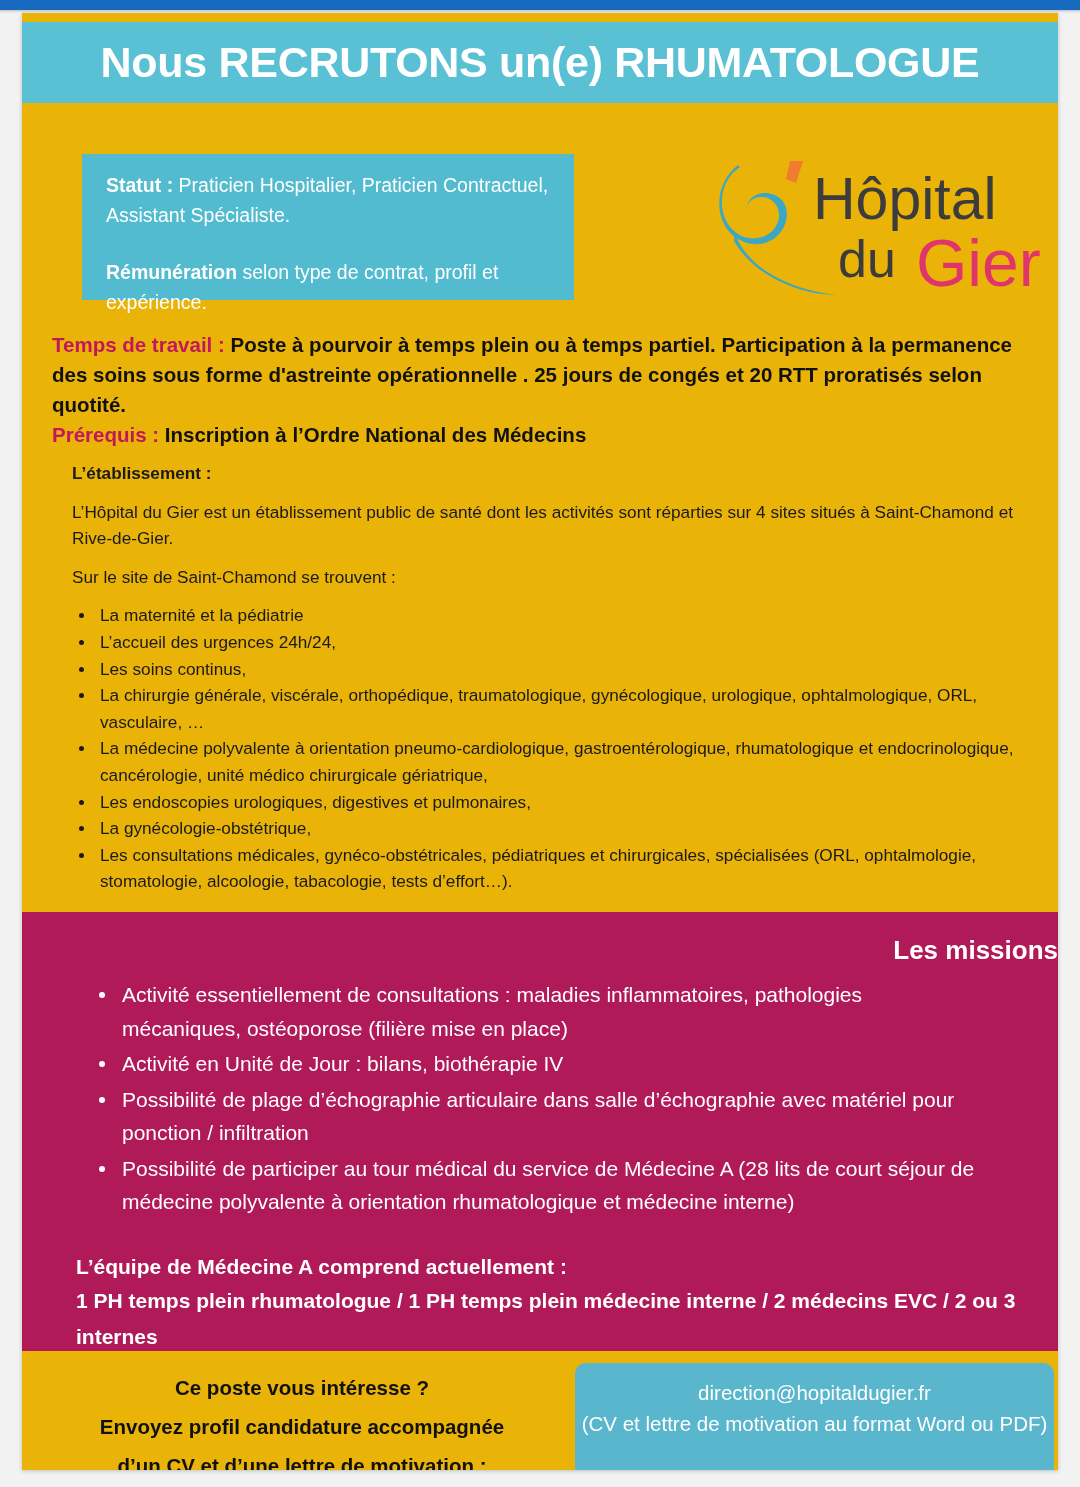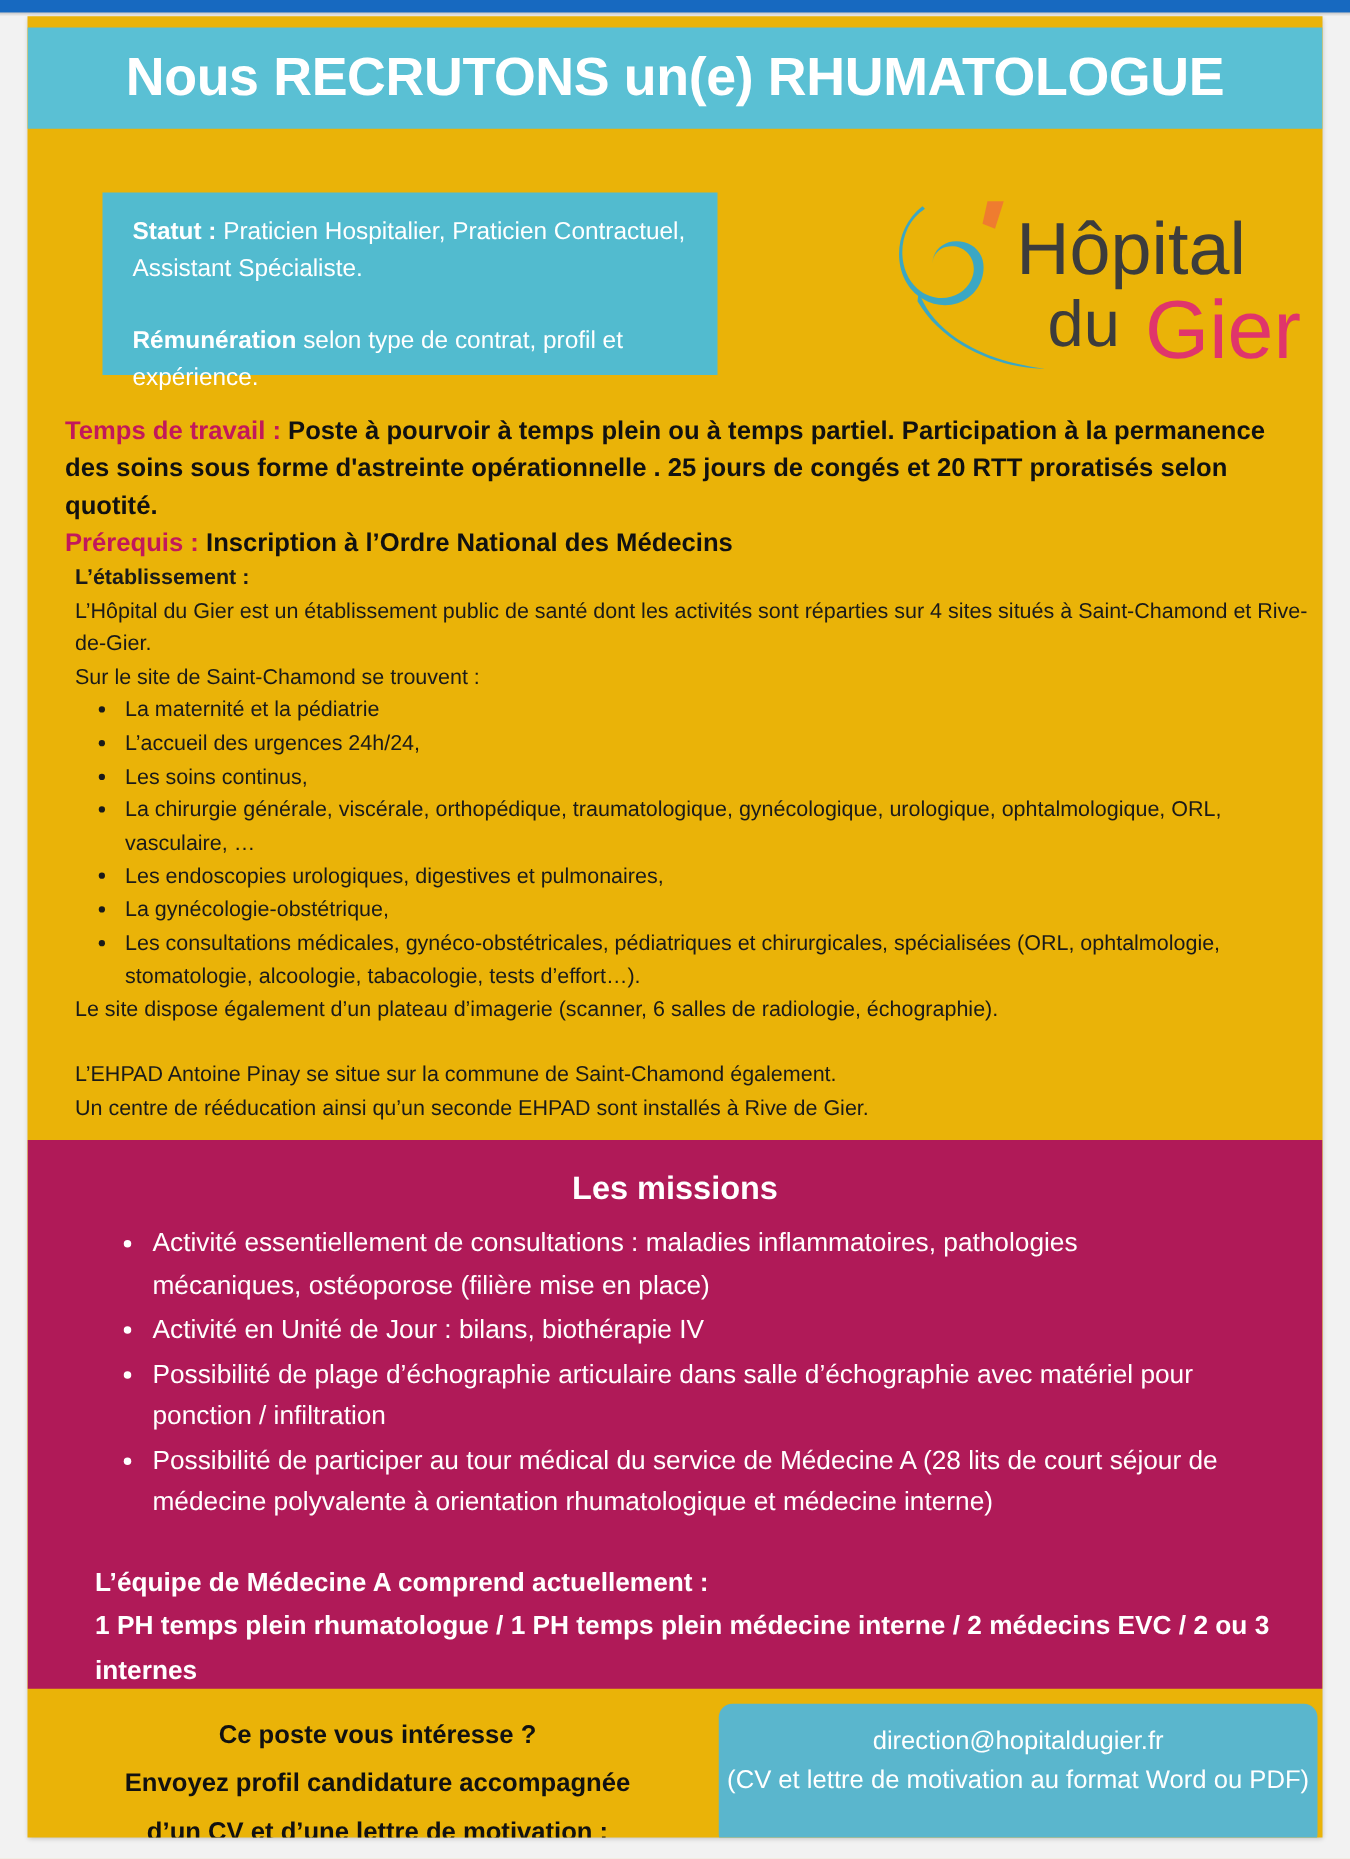--- a/index.html
+++ b/index.html
@@ -109,21 +109,21 @@
   .etab {
     position: absolute;
     left: 38px;
     top: 435px;
     width: 1000px;
     font-size: 17.2px;
     line-height: 26.6px;
     color: #1a1a1a;
   }
   .etab .head { font-weight: bold; }
-  .etab p { margin: 0; }
+  .etab p { margin: 12px; }
   .etab ul {
     margin: 0;
     padding: 0 0 0 40px;
     list-style: none;
   }
   .etab ul li {
     position: relative;
     margin: 0;
   }
   .etab ul li::before {
@@ -142,21 +142,21 @@
   .missions {
     position: absolute;
     left: 0;
     top: 899px;
     width: 1036px;
     height: 439px;
     background: #b01a58;
     color: #ffffff;
   }
   .missions-title {
-    text-align: center;
+    text-align: right;
     font-size: 26px;
     font-weight: bold;
     padding-top: 23px;
   }
   .missions ul {
     margin: 12px 0 0 0;
     padding: 0 0 0 100px;
     list-style: none;
   }
   .missions ul li {
@@ -265,20 +265,21 @@
 
   <div class="etab">
     <p class="head">L’établissement :</p>
     <p>L’Hôpital du Gier est un établissement public de santé dont les activités sont réparties sur 4 sites situés à Saint-Chamond et Rive-de-Gier.</p>
     <p>Sur le site de Saint-Chamond se trouvent :</p>
     <ul>
       <li>La maternité et la pédiatrie</li>
       <li>L’accueil des urgences 24h/24,</li>
       <li>Les soins continus,</li>
       <li>La chirurgie générale, viscérale, orthopédique, traumatologique, gynécologique, urologique, ophtalmologique, ORL, vasculaire, …</li>
+      <li>La médecine polyvalente à orientation pneumo-cardiologique, gastroentérologique, rhumatologique et endocrinologique, cancérologie, unité médico chirurgicale gériatrique,</li>
       <li>Les endoscopies urologiques, digestives et pulmonaires,</li>
       <li>La gynécologie-obstétrique,</li>
       <li>Les consultations médicales, gynéco-obstétricales, pédiatriques et chirurgicales, spécialisées (ORL, ophtalmologie, stomatologie, alcoologie, tabacologie, tests d’effort…).</li>
     </ul>
     <p>Le site dispose également d’un plateau d’imagerie (scanner, 6 salles de radiologie, échographie).</p>
     <div class="gap"></div>
     <p>L’EHPAD Antoine Pinay se situe sur la commune de Saint-Chamond également.</p>
     <p>Un centre de rééducation ainsi qu’un seconde EHPAD sont installés à Rive de Gier.</p>
   </div>
 

